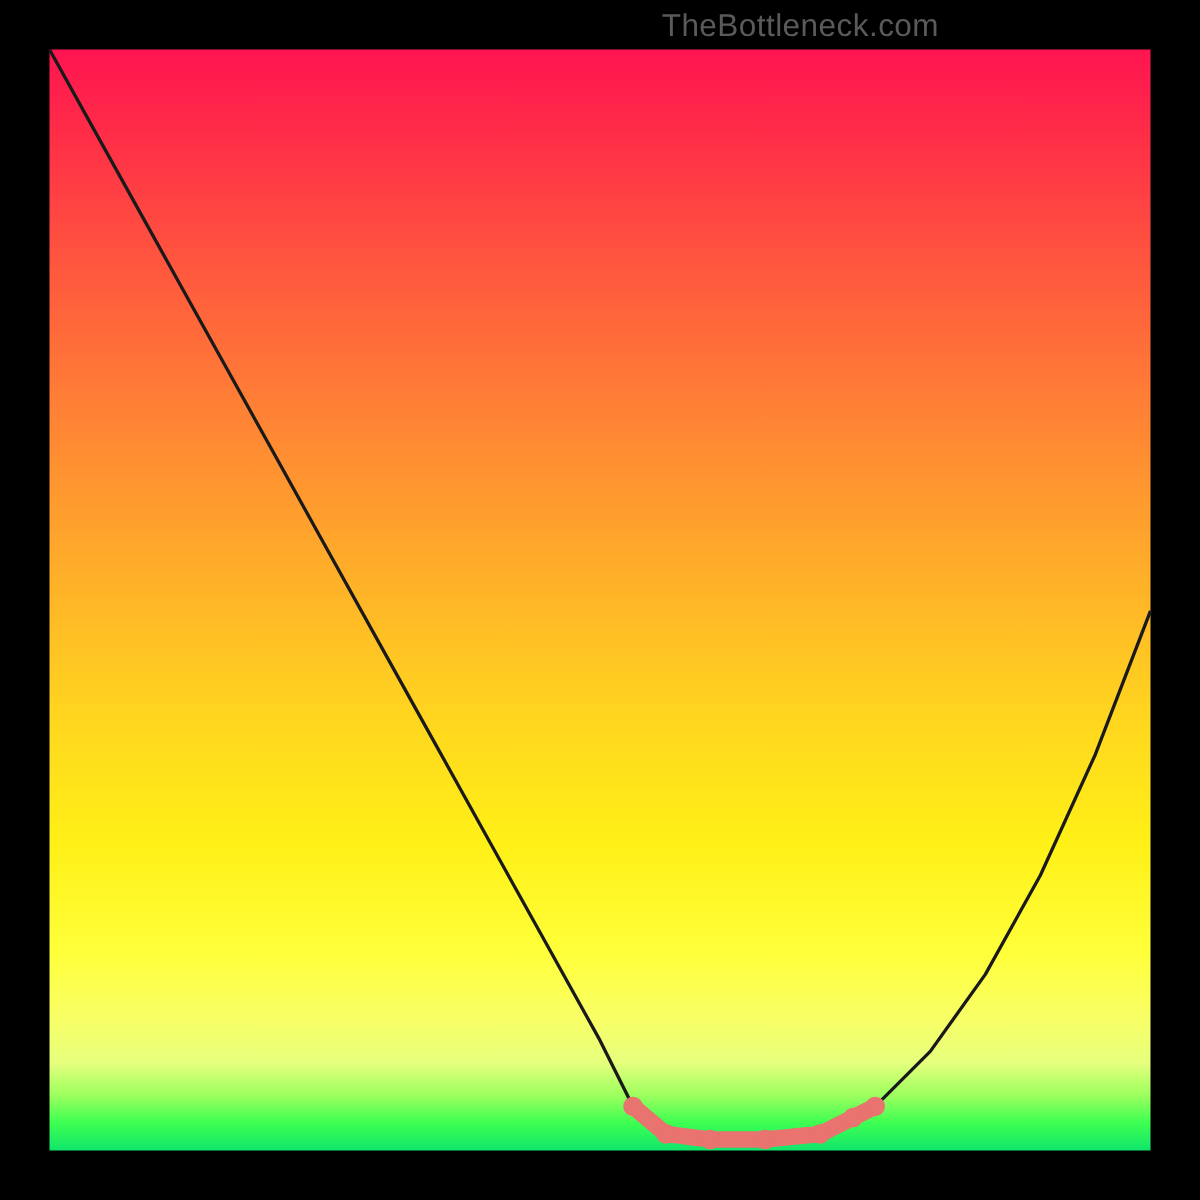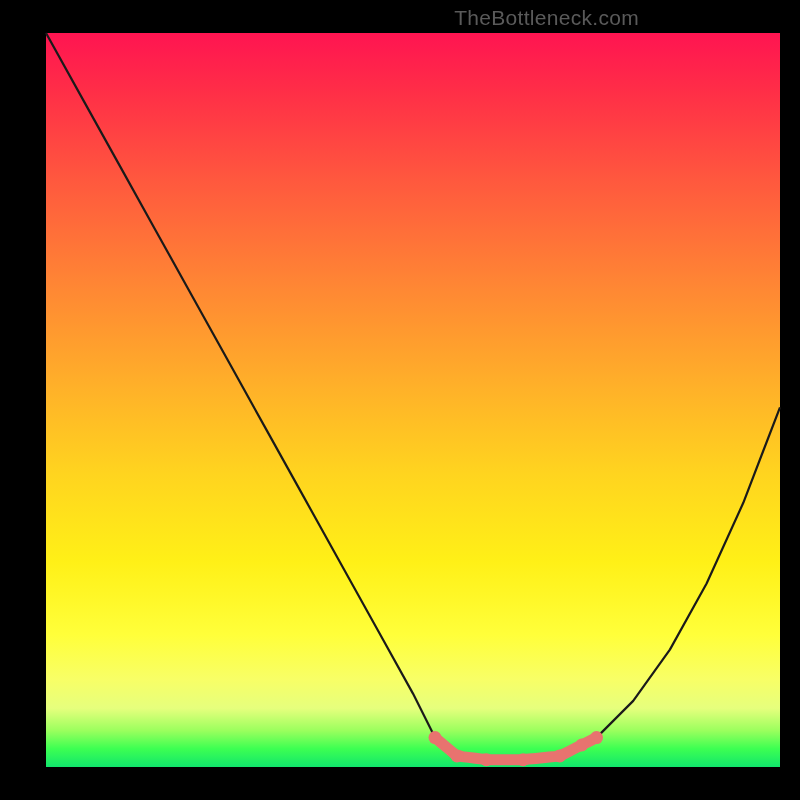--- a/index.html
+++ b/index.html
@@ -6,21 +6,21 @@
     margin: 0;
     padding: 0;
     background: #000;
     width: 800px;
     height: 800px;
     position: relative;
     font-family: Arial, Helvetica, sans-serif;
   }
   .frame {
     position: absolute;
-    left: 13px;
+    left: 0;
     top: 0;
     width: 636px;
     height: 800px;
     background: #000;
   }
   .plot-area {
     position: absolute;
     left: 33px;
     top: 33px;
     width: 734px;

